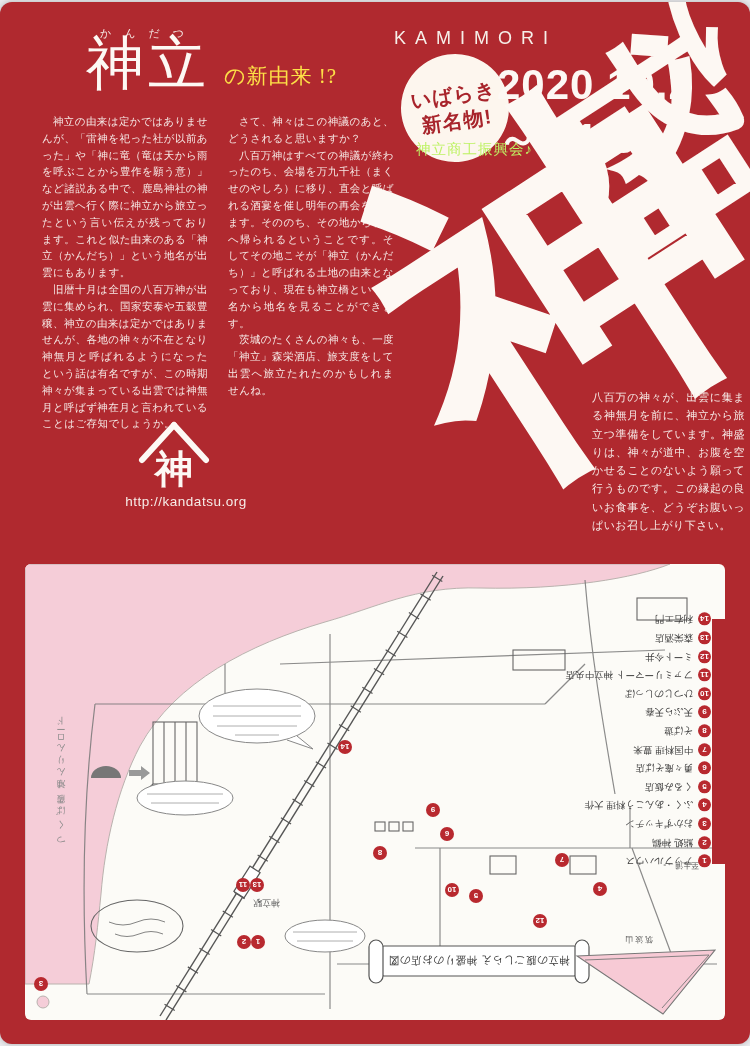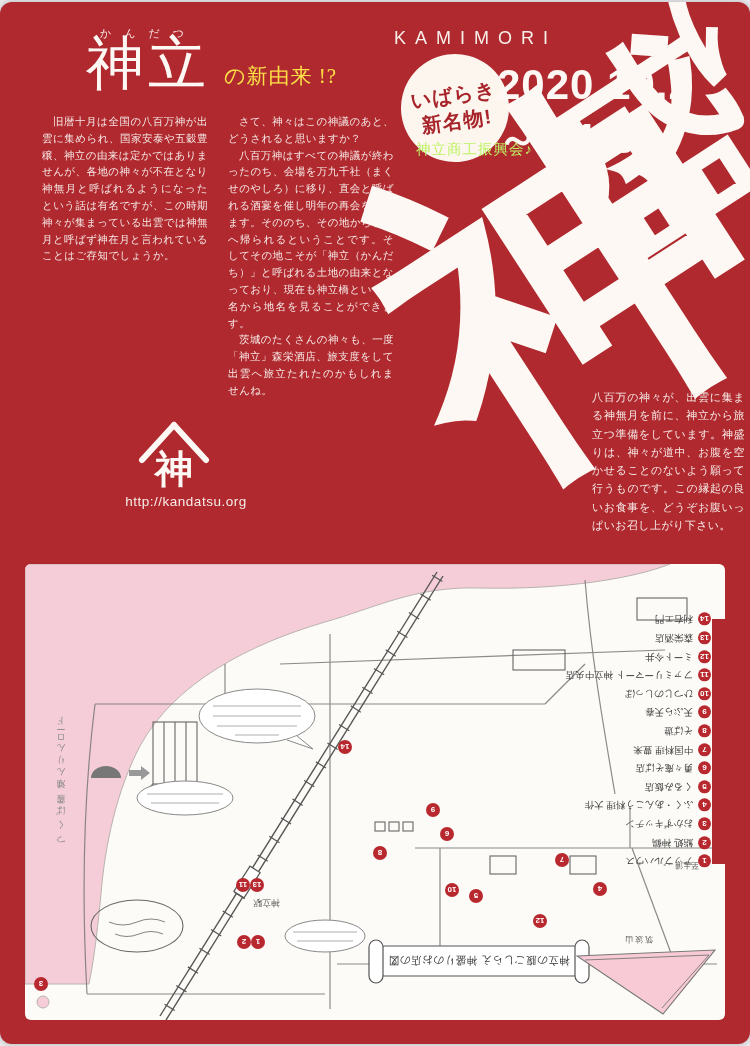--- a/index.html
+++ b/index.html
@@ -88,20 +88,21 @@
     </div>
 
     <div class="period">
       <div>2020.10.2</div>
       <div>～ 11.30</div>
     </div>
 
     <div class="organizer">神立商工振興会♪</div>
 
     <div class="col" id="col1">
+        <p>　神立の由来は定かではありませんが、「雷神を祀った社が以前あった」や「神に竜（竜は天から雨を呼ぶことから豊作を願う意）」など諸説ある中で、鹿島神社の神が出雲へ行く際に神立から旅立ったという言い伝えが残っております。これと似た由来のある「神立（かんだち）」という地名が出雲にもあります。</p>
         <p>　旧暦十月は全国の八百万神が出雲に集められ、国家安泰や五穀豊穣、神立の由来は定かではありませんが、各地の神々が不在となり神無月と呼ばれるようになったという話は有名ですが、この時期神々が集まっている出雲では神無月と呼ばず神在月と言われていることはご存知でしょうか。</p>
       </div>
     <div class="col" id="col2">
         <p>　さて、神々はこの神議のあと、どうされると思いますか？</p>
         <p>　八百万神はすべての神議が終わったのち、会場を万九千社（まくせのやしろ）に移り、直会と呼ばれる酒宴を催し明年の再会を期します。そののち、その地から各地へ帰られるということです。そしてその地こそが「神立（かんだち）」と呼ばれる土地の由来となっており、現在も神立橋という橋名から地名を見ることができます。</p>
         <p>　茨城のたくさんの神々も、一度「神立」森栄酒店、旅支度をして出雲へ旅立たれたのかもしれませんね。</p>
       </div>
     <div class="col" id="col3">
         <p>八百万の神々が、出雲に集まる神無月を前に、神立から旅立つ準備をしています。神盛りは、神々が道中、お腹を空かせることのないよう願って行うものです。この縁起の良いお食事を、どうぞお腹いっぱいお召し上がり下さい。</p>
       </div>

